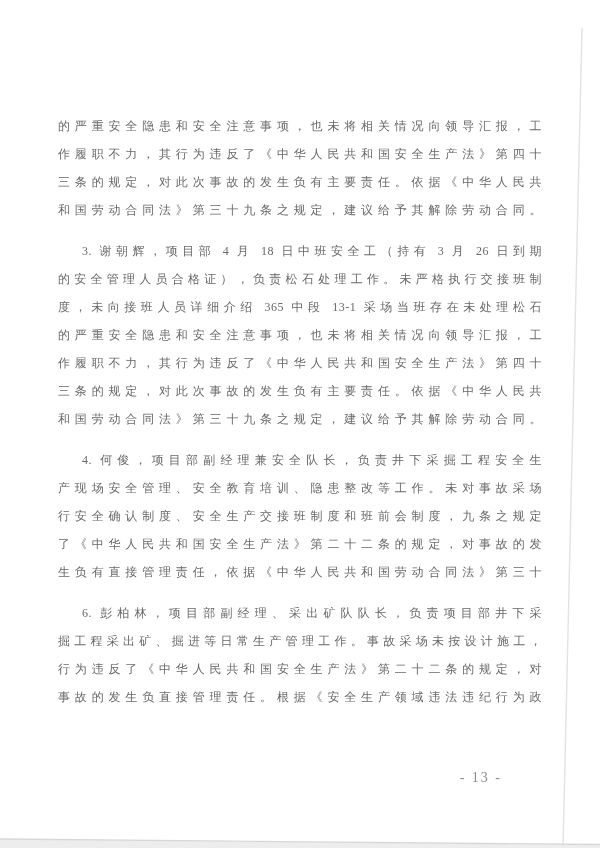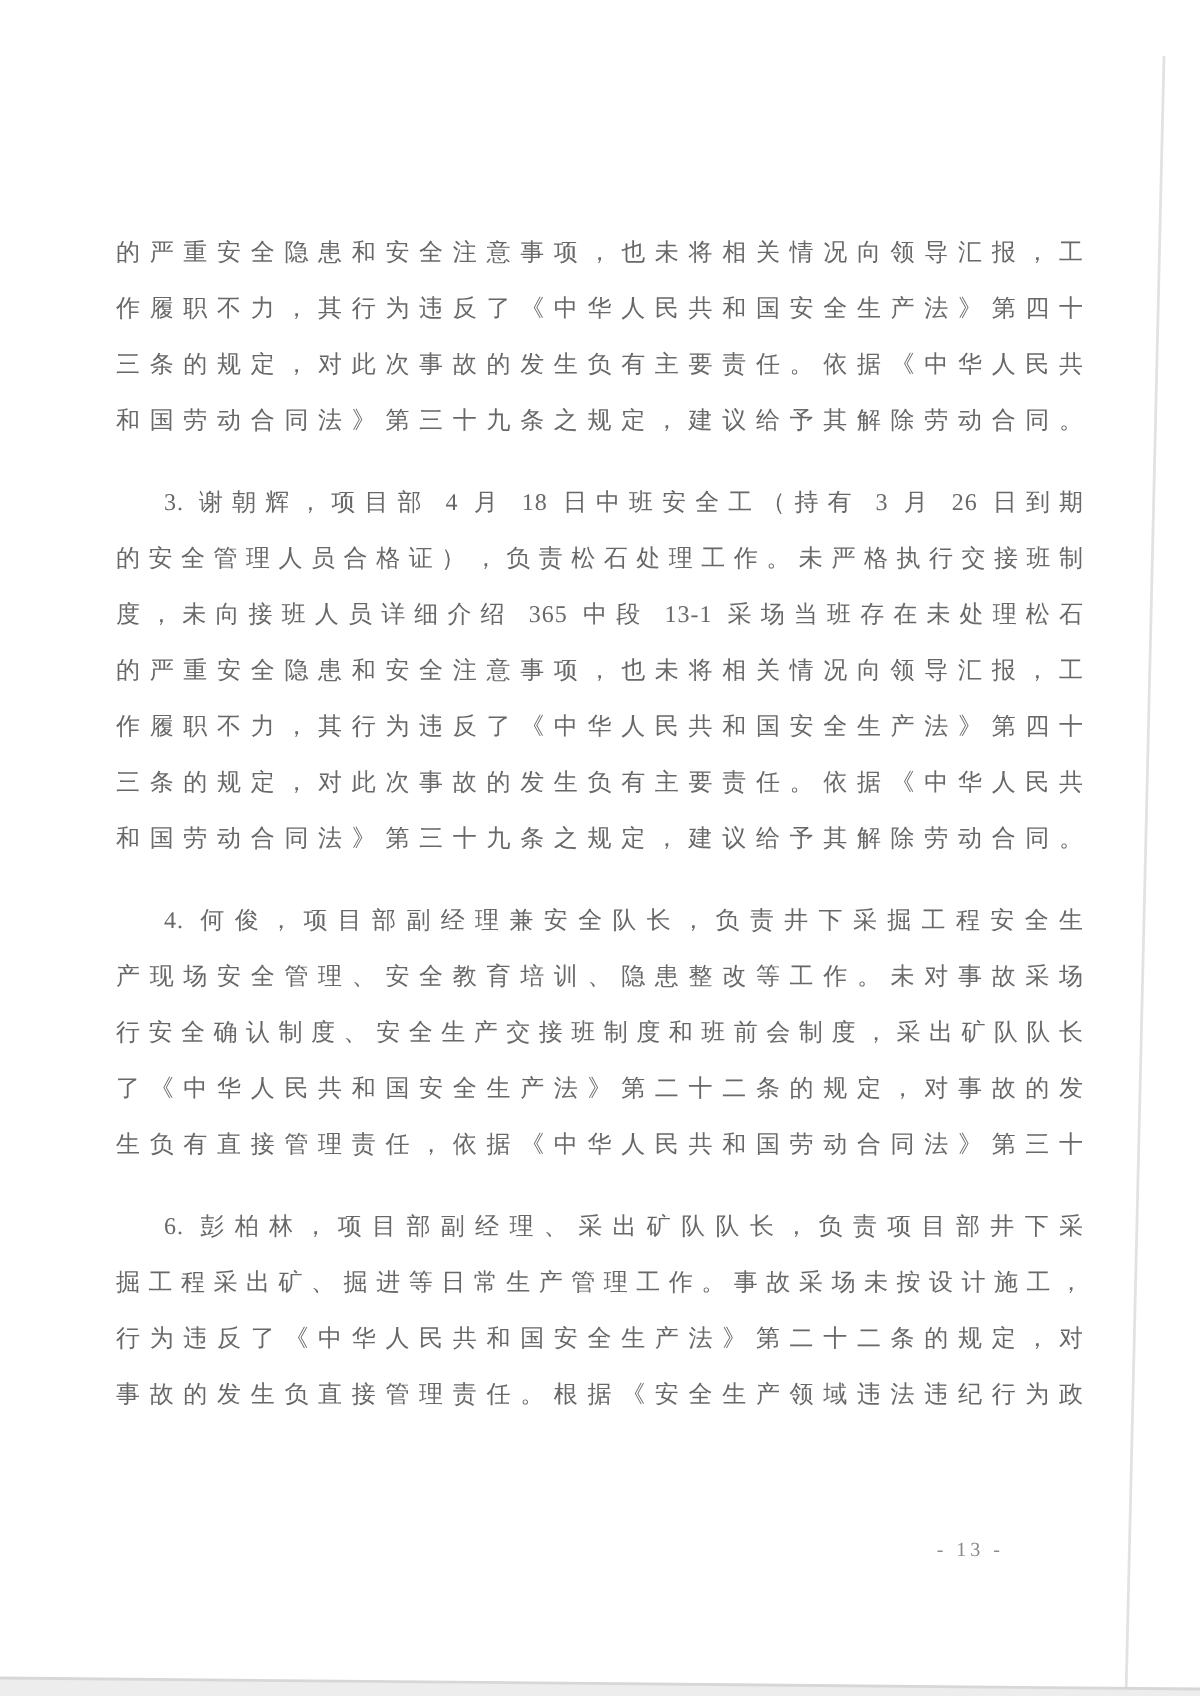--- a/index.html
+++ b/index.html
@@ -35,21 +35,21 @@
     text-indent: 2em;
     margin-top: 13px;
   }
   .line.short {
     text-align-last: left;
   }
   .pagenum {
     position: absolute;
     top: 770px;
     right: 98px;
-    font-size: 10px;
+    font-size: 14px;
     color: #8a8a8a;
     letter-spacing: 2px;
     font-family: "Liberation Serif", "DejaVu Serif", serif;
   }
   .scan-artifacts {
     position: absolute;
     left: 0;
     top: 0;
     pointer-events: none;
   }
@@ -66,21 +66,21 @@
       <div class="line">和国劳动合同法》第三十九条之规定，建议给予其解除劳动合同。</div>
       <div class="line indent">3. 谢朝辉，项目部 4 月 18 日中班安全工（持有 3 月 26 日到期</div>
       <div class="line">的安全管理人员合格证），负责松石处理工作。未严格执行交接班制</div>
       <div class="line">度，未向接班人员详细介绍 365 中段 13-1 采场当班存在未处理松石</div>
       <div class="line">的严重安全隐患和安全注意事项，也未将相关情况向领导汇报，工</div>
       <div class="line">作履职不力，其行为违反了《中华人民共和国安全生产法》第四十</div>
       <div class="line">三条的规定，对此次事故的发生负有主要责任。依据《中华人民共</div>
       <div class="line">和国劳动合同法》第三十九条之规定，建议给予其解除劳动合同。</div>
       <div class="line indent">4. 何俊，项目部副经理兼安全队长，负责井下采掘工程安全生</div>
       <div class="line">产现场安全管理、安全教育培训、隐患整改等工作。未对事故采场</div>
-      <div class="line">行安全确认制度、安全生产交接班制度和班前会制度，采出矿队队长</div>
+      <div class="line">行安全确认制度、安全生产交接班制度和班前会制度，九条之规定</div>
       <div class="line">了《中华人民共和国安全生产法》第二十二条的规定，对事故的发</div>
       <div class="line">生负有直接管理责任，依据《中华人民共和国劳动合同法》第三十</div>
       <div class="line indent">6. 彭柏林，项目部副经理、采出矿队队长，负责项目部井下采</div>
       <div class="line">掘工程采出矿、掘进等日常生产管理工作。事故采场未按设计施工，</div>
       <div class="line">行为违反了《中华人民共和国安全生产法》第二十二条的规定，对</div>
       <div class="line">事故的发生负直接管理责任。根据《安全生产领域违法违纪行为政</div>
     </div>
 
   <div class="pagenum">- 13 -</div>
 

